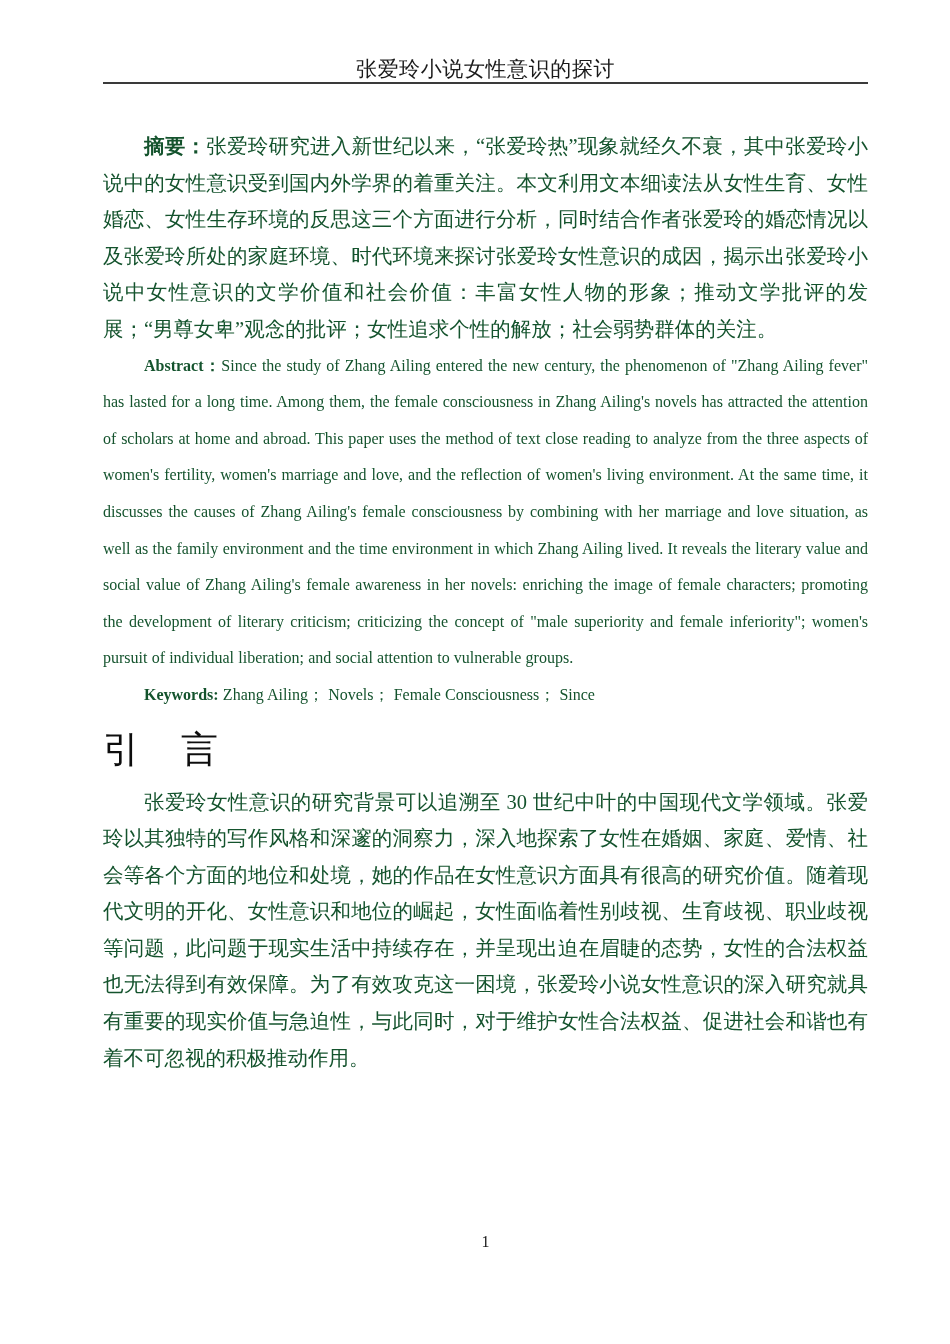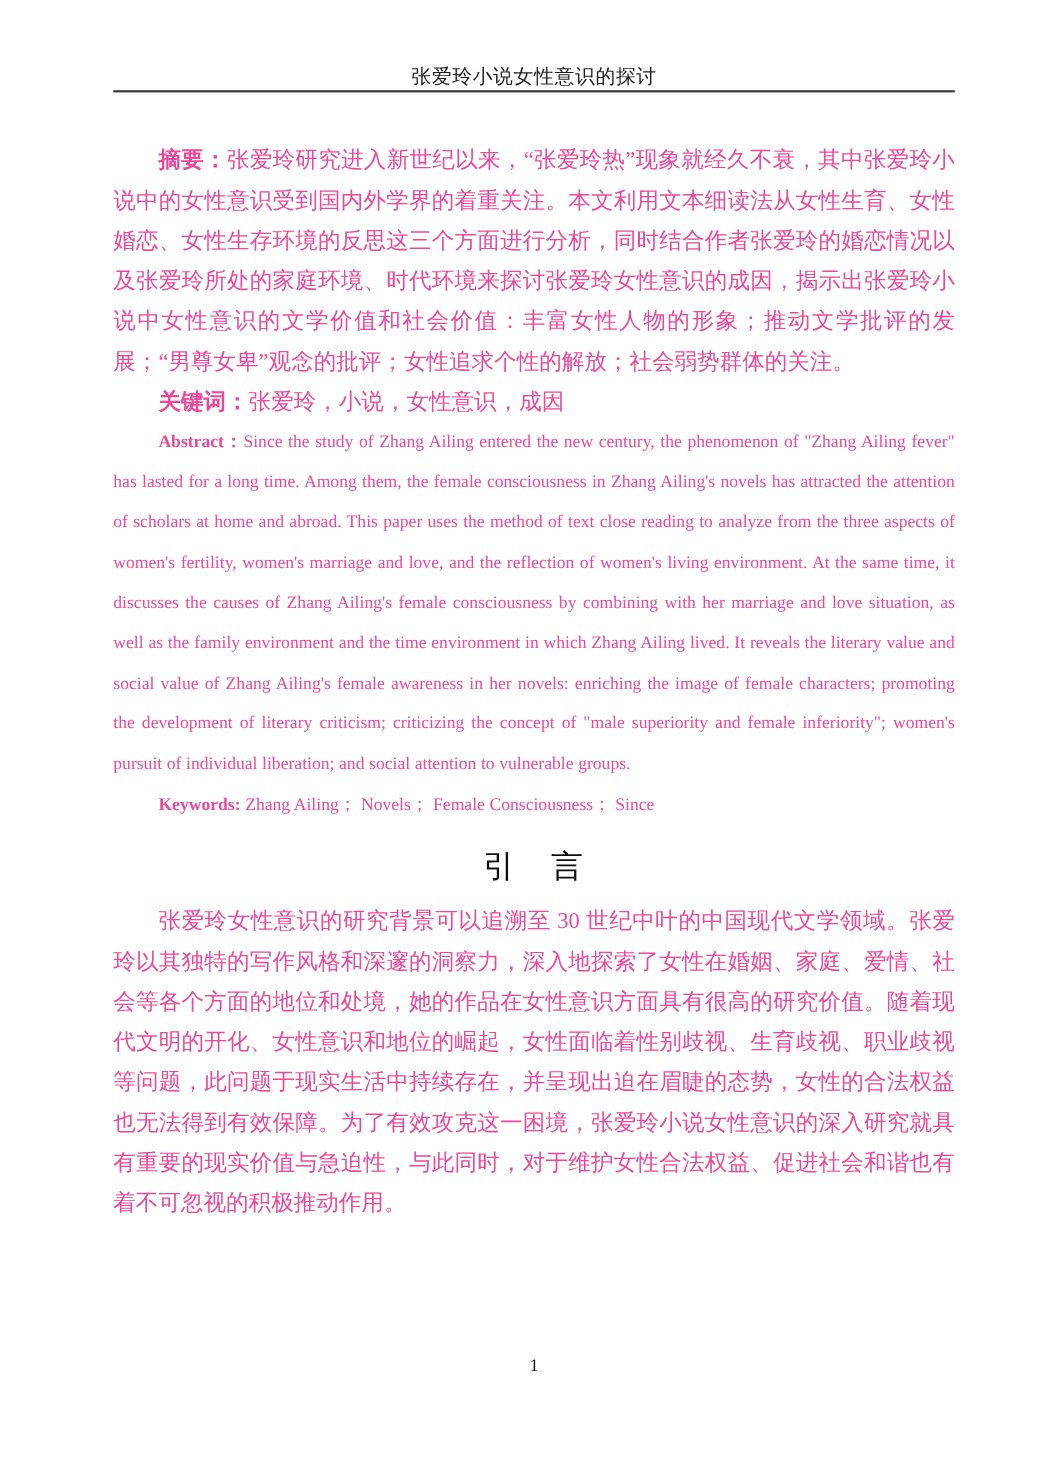--- a/index.html
+++ b/index.html
@@ -27,21 +27,21 @@
   
   .header-zone {
     position: absolute;
     left: 103px;
     top: 58px;
     width: 765px;
   }
   .header-title {
     text-align: center;
     font-family: "Liberation Serif", "DejaVu Serif", serif;
-    font-size: 18px;
+    font-size: 21px;
     line-height: 22px;
     letter-spacing: 0.6px;
     color: #1a1a1a;
     white-space: nowrap;
   }
   .header-rule {
     margin-top: 2px;
     border: 0;
     border-top: 2.2px solid #3a3a3a;
     width: 100%;
@@ -55,21 +55,21 @@
     top: 128px;
     width: 765px;
   }
 
   p.para {
     margin: 0;
     text-align: justify;
     text-justify: inter-ideograph;
     font-size: 20.5px;
     line-height: 36.6px;
-    color: #ec4899;
+    color: #14532d;
     word-spacing: 0.2px;
   }
   p.para.cn {
     font-family: "Liberation Serif", "DejaVu Serif", serif;
     text-indent: 41px;
   }
   p.para.en {
     font-family: "Liberation Serif", "DejaVu Serif", serif;
     font-size: 16px;
     text-indent: 41px;
@@ -79,25 +79,24 @@
     text-indent: 41px;
   }
 
   .lbl-bold {
     font-weight: bold;
   }
 
   
   h1.section-title {
     margin: 0;
-    font-family: Liberation Serif, serif;
+    font-family: Liberation Mono, monospace;
     font-weight: normal;
-    font-size: 29px;
+    font-size: 37px;
     line-height: 52px;
-    text-align: center;
     letter-spacing: 2px;
     color: #0d0d0d;
   }
 
   .gap-sm { height: 6px; }
   .gap-md { height: 12px; }
 
   
   .footer-zone {
     position: absolute;
@@ -120,21 +119,20 @@
 
   <div class="header-zone">
     <div class="header-title">张爱玲小说女性意识的探讨</div>
     <hr class="header-rule">
   </div>
 
   <div class="content">
 
     <p class="para cn"><span class="lbl-bold">摘要：</span><span>张爱玲研究进入新世纪以来，“张爱玲热”现象就经久不衰，其中张爱玲小说中的女性意识受到国内外学界的着重关注。本文利用文本细读法从女性生育、女性婚恋、女性生存环境的反思这三个方面进行分析，同时结合作者张爱玲的婚恋情况以及张爱玲所处的家庭环境、时代环境来探讨张爱玲女性意识的成因，揭示出张爱玲小说中女性意识的文学价值和社会价值：丰富女性人物的形象；推动文学批评的发展；“男尊女卑”观念的批评；女性追求个性的解放；社会弱势群体的关注。</span></p>
 
-    <p class="para cn"><span class="lbl-bold">关键词：</span><span>张爱玲，小说，女性意识，成因</span></p>
 
     <p class="para en"><span class="lbl-bold">Abstract：</span><span>Since the study of Zhang Ailing entered the new century, the phenomenon of "Zhang Ailing fever" has lasted for a long time. Among them, the female consciousness in Zhang Ailing's novels has attracted the attention of scholars at home and abroad. This paper uses the method of text close reading to analyze from the three aspects of women's fertility, women's marriage and love, and the reflection of women's living environment. At the same time, it discusses the causes of Zhang Ailing's female consciousness by combining with her marriage and love situation, as well as the family environment and the time environment in which Zhang Ailing lived. It reveals the literary value and social value of Zhang Ailing's female awareness in her novels: enriching the image of female characters; promoting the development of literary criticism; criticizing the concept of "male superiority and female inferiority"; women's pursuit of individual liberation; and social attention to vulnerable groups.</span></p>
 
     <p class="para en keywords-line"><span class="lbl-bold">Keywords:</span><span> Zhang Ailing； Novels； Female Consciousness； Since</span></p>
 
     <div class="gap-md"></div>
 
     <h1 class="section-title">引　言</h1>
 
     <div class="gap-sm"></div>

